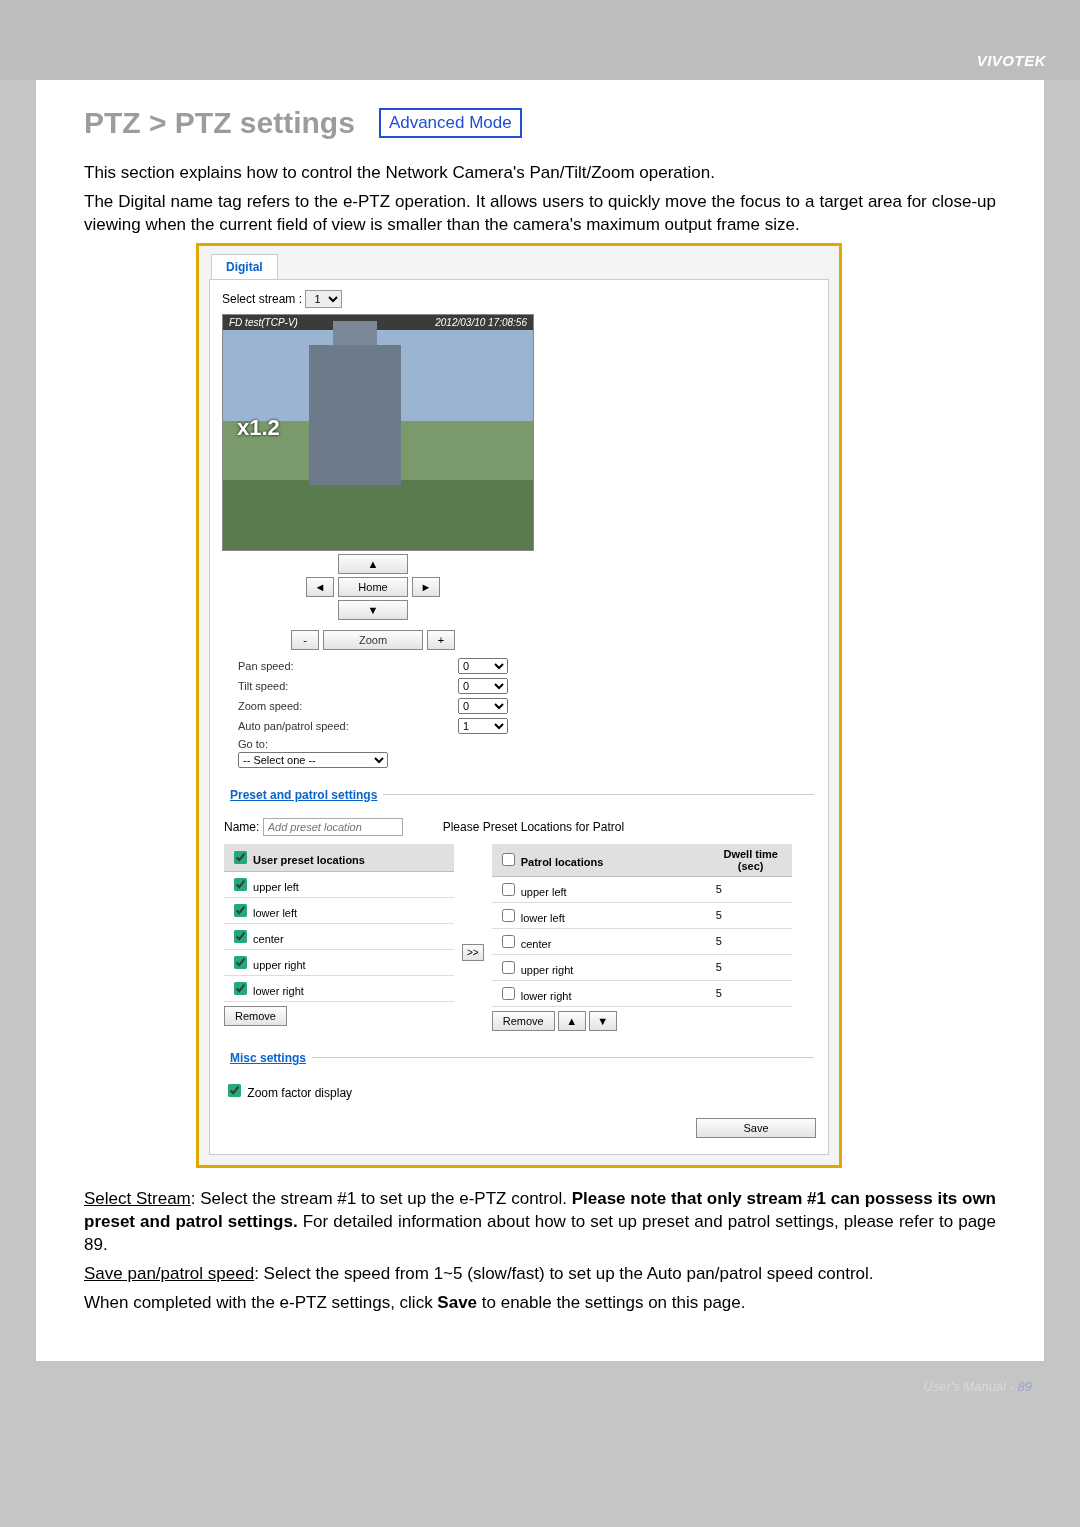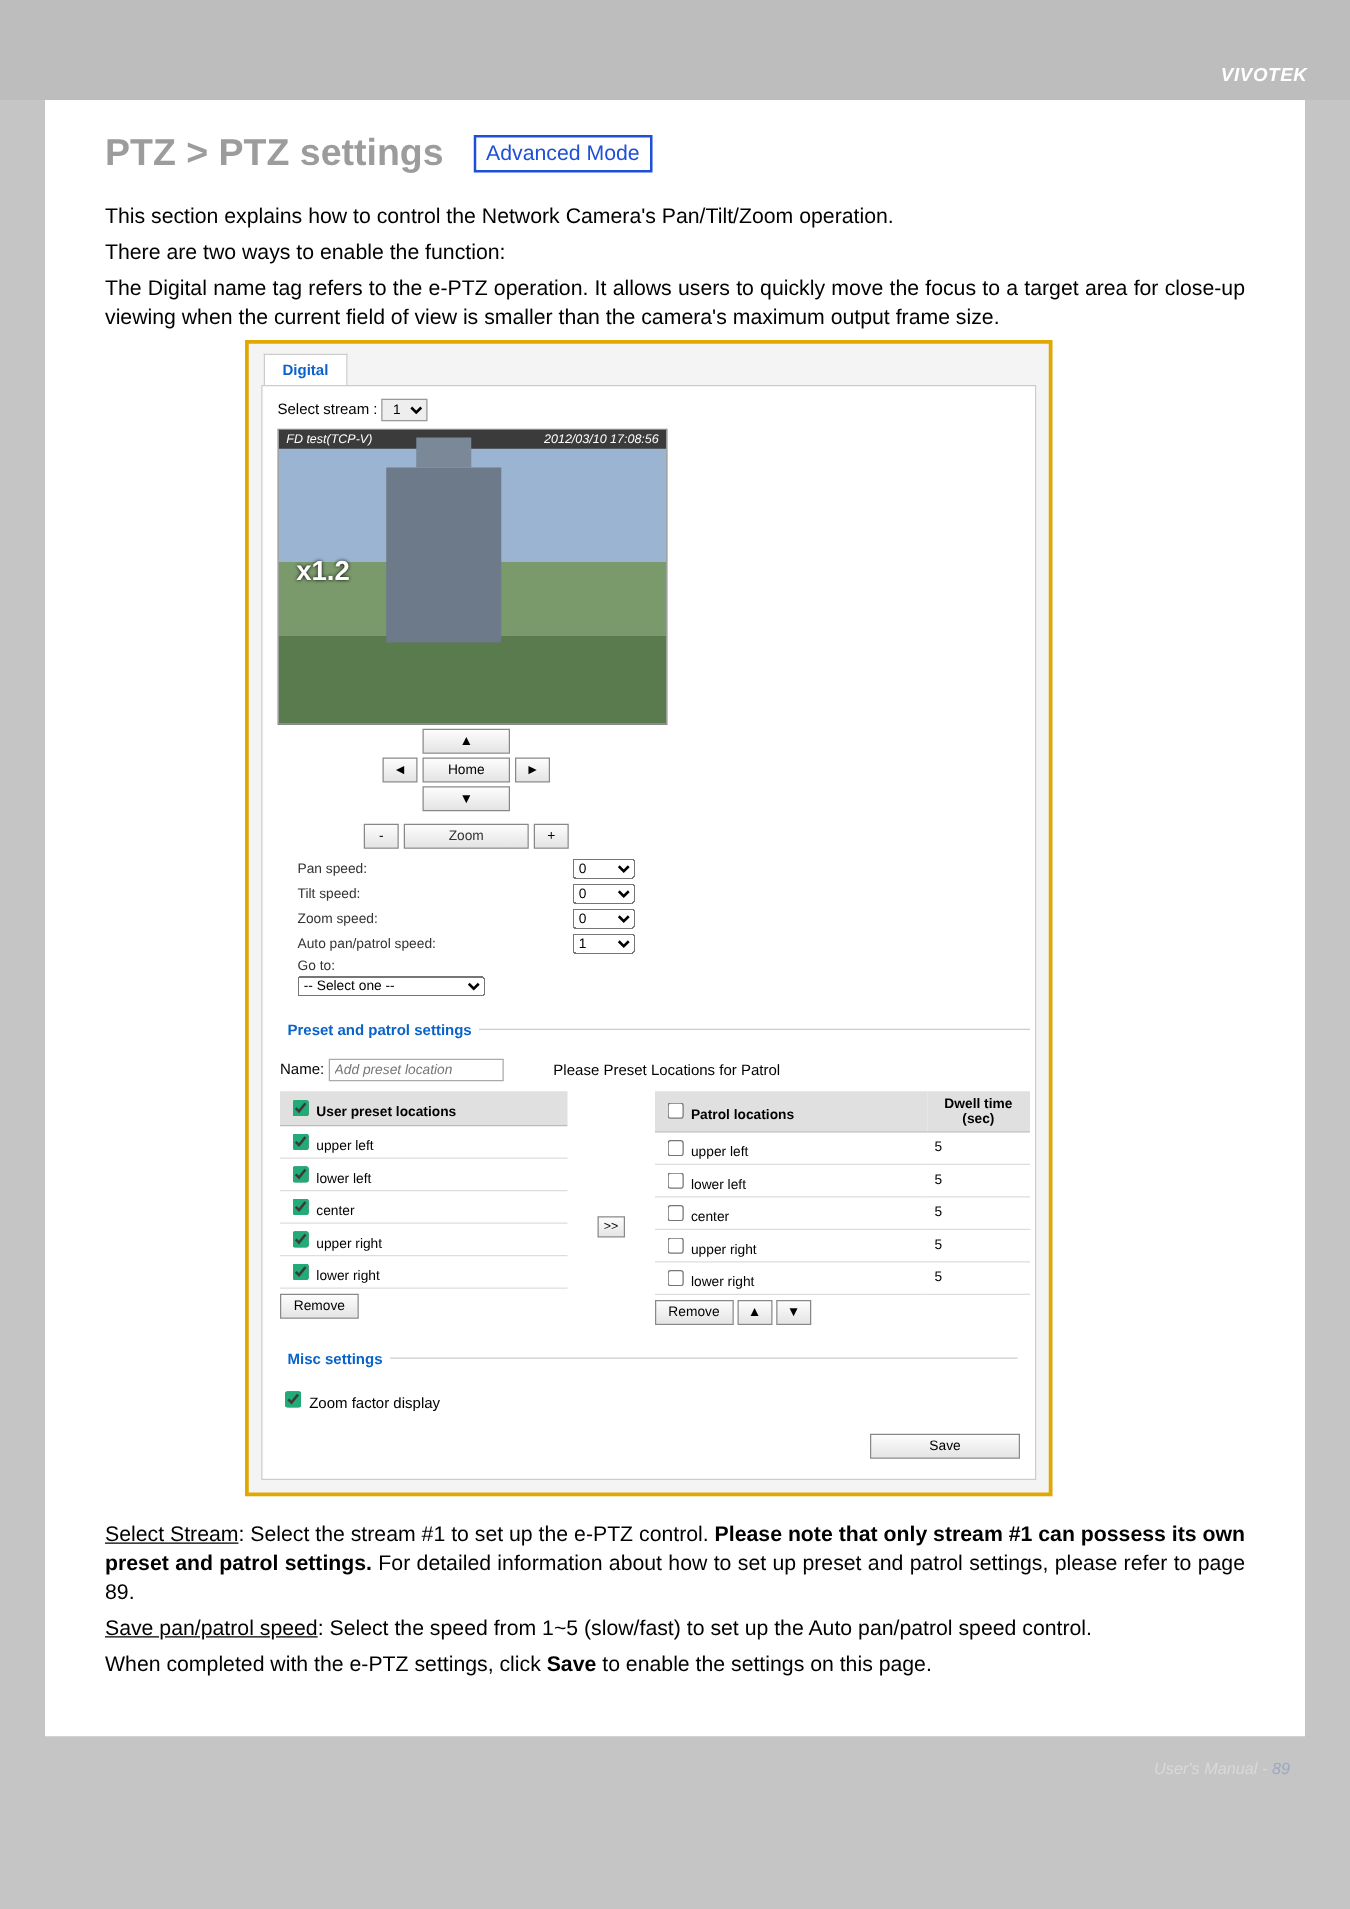--- a/index.html
+++ b/index.html
@@ -170,31 +170,32 @@
     border: 1px solid #ccc;
     border-left: none; border-right: none; border-bottom: none;
     margin-top: 20px;
     padding: 10px 0 0 0;
   }
   fieldset.grp legend {
     color: #0a63c9;
     font-weight: bold;
     font-size: 12px;
     padding: 0 6px;
+    text-decoration: underline;
   }
   .name-row { font-size: 12px; margin: 6px 0 8px 0; display:flex; gap:40px; align-items:center;}
   .name-row input[type=text] {
     border: 1px solid #aaa;
     font-size: 11px;
     padding: 2px 4px;
     width: 130px;
     color: #888;
     font-style: italic;
   }
-  .tables { display:flex; gap:24px; align-items:flex-start; font-size:11px;}
+  .tables { display:flex; gap:8px; align-items:flex-start; font-size:11px;}
   table.t { border-collapse: collapse; width: 230px; }
   table.t2 { width: 300px; }
   table.t th { background: #e0e0e0; border-bottom: 1px solid #bbb; text-align:left; padding: 4px 6px; font-size:11px; font-weight:bold;}
   table.t td { border-bottom: 1px solid #ddd; padding: 3px 6px; }
   table.t th:last-child.dt { text-align:center; width:70px;}
   .movebtn { border:1px solid #888; background:linear-gradient(#fdfdfd,#e4e4e4); font-size:10px; padding:2px 4px; align-self:center; margin-top:30px;}
   .tbl-actions { margin-top:4px; }
   .tbl-actions .btn { padding: 2px 10px; }
   .misc-row { font-size:12px; margin-top:6px;}
   .save-row { text-align:right; margin-top:18px;}
@@ -212,21 +213,20 @@
 </div>
 
 <div class="page">
 
   <div class="crumb-row">
     <h1 class="crumb">PTZ &gt; PTZ settings</h1>
     <span class="mode-tag">Advanced Mode</span>
   </div>
 
   <p class="para">This section explains how to control the Network Camera's Pan/Tilt/Zoom operation.</p>
-  <p class="para">There are two ways to enable the function:</p>
   <p class="para justify indent">The Digital name tag refers to the e-PTZ operation. It allows users to quickly move the focus to a target area for close-up viewing when the current field of view is smaller than the camera's maximum output frame size.</p>
 
 
   <div class="panel-wrap">
     <div class="tab">Digital</div>
     <div class="panel-inner">
 
       <div class="selrow">
         <span>Select stream :</span>
         <select class="small-select">

